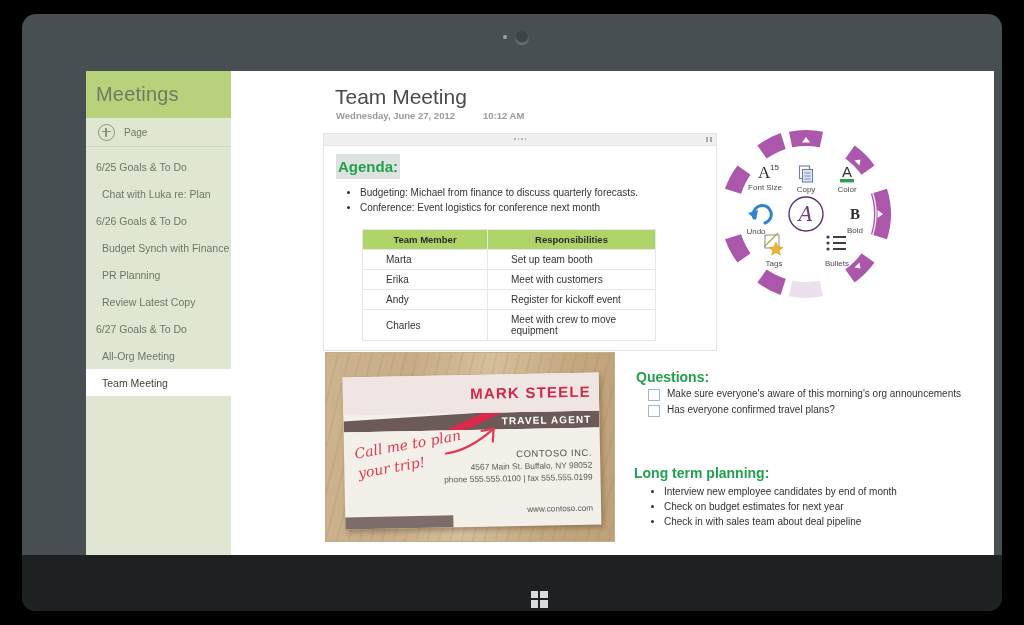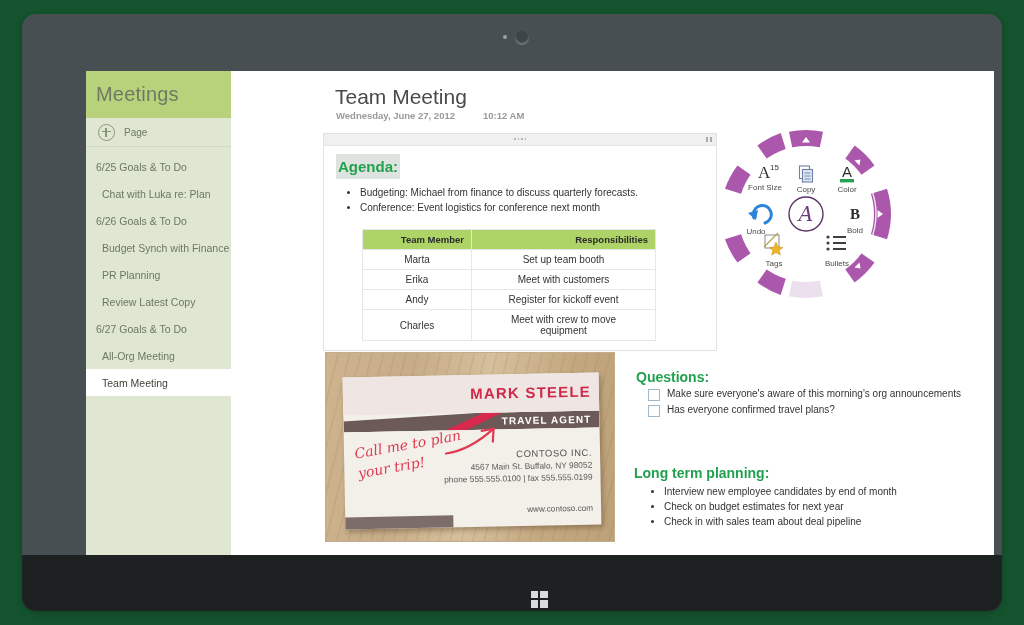--- a/index.html
+++ b/index.html
@@ -1,20 +1,20 @@
 <!DOCTYPE html>
 <html><head>
 <meta charset="utf-8">
 <style>
   html,body{margin:0;padding:0;}
   body{
     width:1024px;height:625px;background:#ffffff;overflow:hidden;
     font-family:"Liberation Sans", sans-serif;
   }
-  .stage{position:relative;width:1024px;height:625px;background:#14532d;}
+  .stage{position:relative;width:1024px;height:625px;background:#000000;}
 
   
   .device{
     position:absolute;left:22px;top:14px;width:980px;height:597px;
     background:#474f52;border-radius:14px;
     box-shadow:0 2px 6px rgba(0,0,0,.18);
   }
   .device-bottom{
     position:absolute;left:0;bottom:0;width:100%;height:56px;
     background:#1d2122;border-radius:0 0 14px 14px;
@@ -103,25 +103,25 @@
     display:inline-block;background:#dfe3df;color:#21a14e;font-size:15px;font-weight:bold;
     padding:4px 2px;
   }
   .agenda-list{margin:6px 0 0 0;padding-left:24px;}
   .agenda-list li{font-size:10px;color:#333333;line-height:15px;}
 
   table.resp{
     margin:14px 0 0 26px;border-collapse:collapse;width:294px;
   }
   table.resp th{
-    background:#aed367;color:#2b2b2b;font-size:9.5px;font-weight:bold;text-align:right;
+    background:#aed367;color:#2b2b2b;font-size:9.5px;font-weight:bold;text-align:center;
     padding:4px 7px;border:1px solid #e6e6e6;
   }
   table.resp td{
-    font-size:10px;color:#333;padding:4px 15px;border:1px solid #e6e6e6;background:#fff;text-align:center;
+    font-size:10px;color:#333;padding:4px 23px;border:1px solid #e6e6e6;background:#fff;
   }
   table.resp td.c1{width:78px;}
 
   
   .dial{position:absolute;left:487px;top:55px;width:176px;height:176px;}
   .dial svg{display:block;}
 
   
   .card-photo{
     position:absolute;left:94px;top:281px;width:290px;height:190px;

